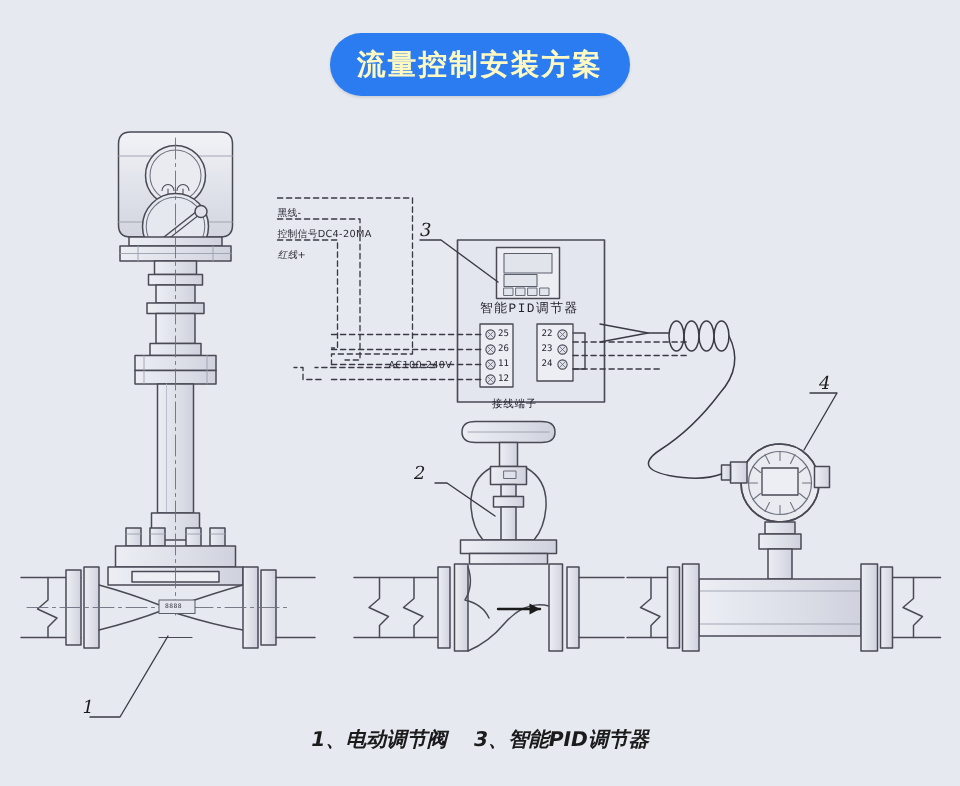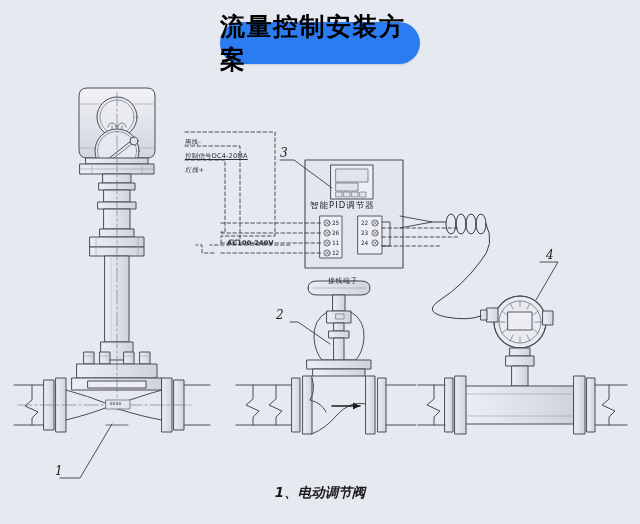--- a/index.html
+++ b/index.html
@@ -15,21 +15,21 @@
   
   #title-pill{
     position:absolute;left:220px;top:22px;
     width:200px;height:42px;
     background:#2a7cf0;
     border-radius:21px;
     display:flex;align-items:center;justify-content:center;
     box-shadow:0 1px 2px rgba(0,0,0,.12);
   }
   #title-pill span{
-    color:#000000;font-size:25px;font-weight:bold;
+    color:#fef9c3;font-size:19px;font-weight:bold;
     letter-spacing:1.5px;
     font-family:"DejaVu Sans","Liberation Sans",sans-serif;
   }
 
   
   #legend{
     position:absolute;left:0;top:484px;width:640px;
     display:flex;justify-content:center;align-items:center;
     gap:0px;
   }
@@ -42,21 +42,21 @@
   }
 
   
   .txt{
     position:absolute;
     font-family:"DejaVu Sans","Liberation Sans",sans-serif;
     color:#2a2a33;
     white-space:nowrap;
   }
   .wire-label{font-size:6.5px;letter-spacing:.2px;margin-top:12px;}
-  .ac-label{font-size:6.5px;font-weight:bold;letter-spacing:.2px;}
+  .ac-label{font-size:6.5px;font-weight:normal;letter-spacing:.2px;margin-left:32px;}
   .pid-label{font-size:8.5px;letter-spacing:1px;color:#23232c;}
   .term-label{font-size:7px;letter-spacing:.5px;color:#23232c;}
   .term-num{font-size:6px;color:#23232c;font-family:"DejaVu Sans Mono","Liberation Mono",monospace;}
   .callout{
     font-size:12px;font-style:italic;color:#1b1b1b;
     font-family:"DejaVu Serif","Liberation Serif",serif;
   }
   .meter-text{font-size:4px;color:#3a3a44;letter-spacing:.3px;}
 </style>
 </head>
@@ -352,40 +352,41 @@
         <path d="M486,224 q10,20 -6,38 q-18,24 -40,38 q-18,12 6,17 q22,4 35,-1"></path>
       </g>
     </g>
   </svg>
 
   <div id="title-pill">
     <span>流量控制安装方案</span>
   </div>
 
   <div class="txt wire-label" style="left:185px;top:126px;">黑线-</div>
-  <div class="txt wire-label" style="left:185px;top:140px;text-decoration:underline;">控制信号DC4-20MA</div>
+  <div class="txt wire-label" style="left:185px;top:140px;">控制信号DC4-20MA</div>
   <div class="txt wire-label" style="left:185px;top:154px;font-style:italic;">红线+</div>
   <div class="txt ac-label" style="left:227px;top:239px;">AC100-240V</div>
 
-  <div class="txt pid-label" style="left:310px;top:200px;">智能PID调节器</div>
-  <div class="txt term-label" style="left:328px;top:276px;">接线端子</div>
+  <div class="txt pid-label" style="left:320px;top:200px;font-family:Liberation Mono, monospace;">智能PID调节器</div>
+  <div class="txt term-label" style="left:328px;top:264px;">接线端子</div>
 
   <div class="txt term-num" style="left:332px;top:219px;">25</div>
   <div class="txt term-num" style="left:332px;top:229px;">26</div>
   <div class="txt term-num" style="left:332px;top:239px;">11</div>
   <div class="txt term-num" style="left:332px;top:249px;">12</div>
 
   <div class="txt term-num" style="left:361px;top:219px;">22</div>
   <div class="txt term-num" style="left:361px;top:229px;">23</div>
   <div class="txt term-num" style="left:361px;top:239px;">24</div>
 
   <div class="txt meter-text" style="left:110px;top:401px;">8888</div>
 
   <div class="txt callout" style="left:55px;top:464px;">1</div>
   <div class="txt callout" style="left:276px;top:308px;">2</div>
   <div class="txt callout" style="left:280px;top:146px;">3</div>
   <div class="txt callout" style="left:546px;top:248px;">4</div>
 
   <div id="legend">
     <div class="legend-item">1、电动调节阀</div>
+    <div class="legend-item">3、智能PID调节器</div>
   </div>
 
 </div>
 
 </body></html>

